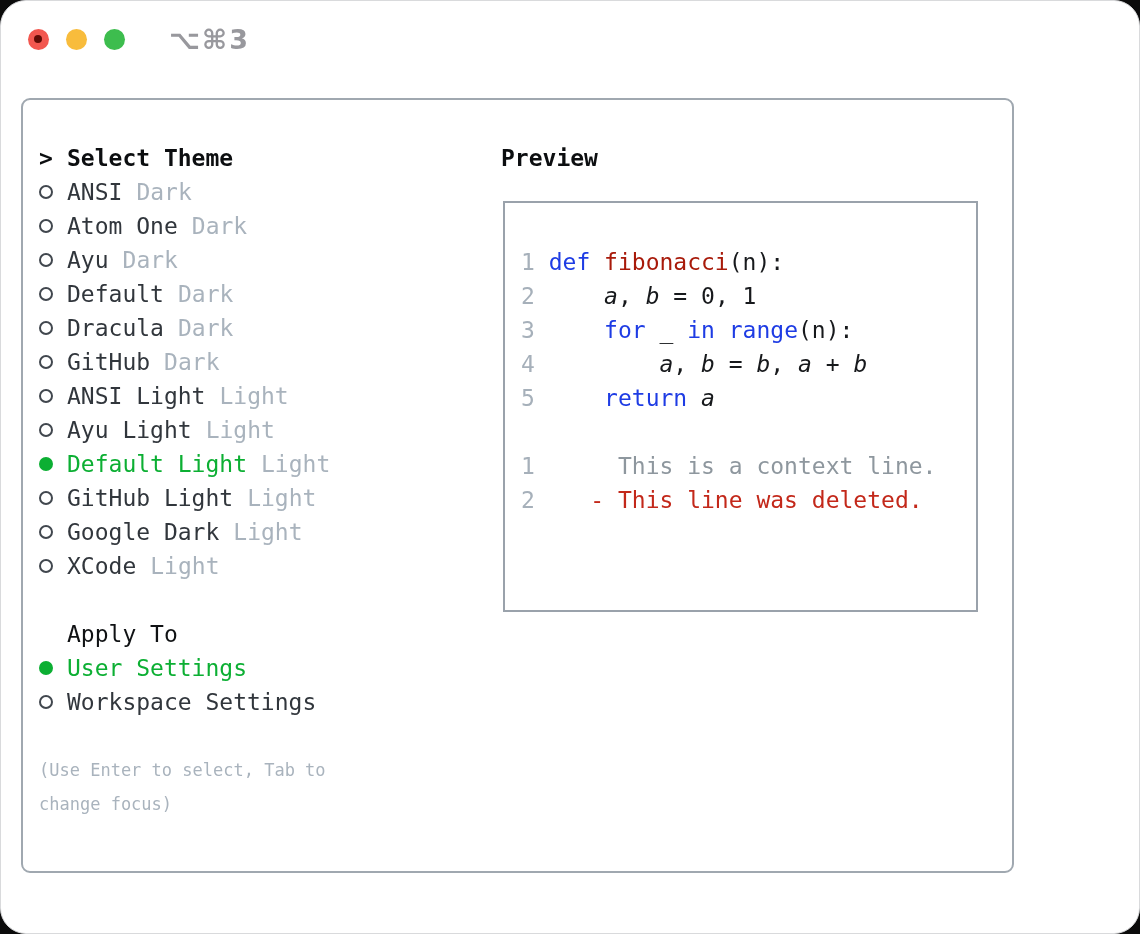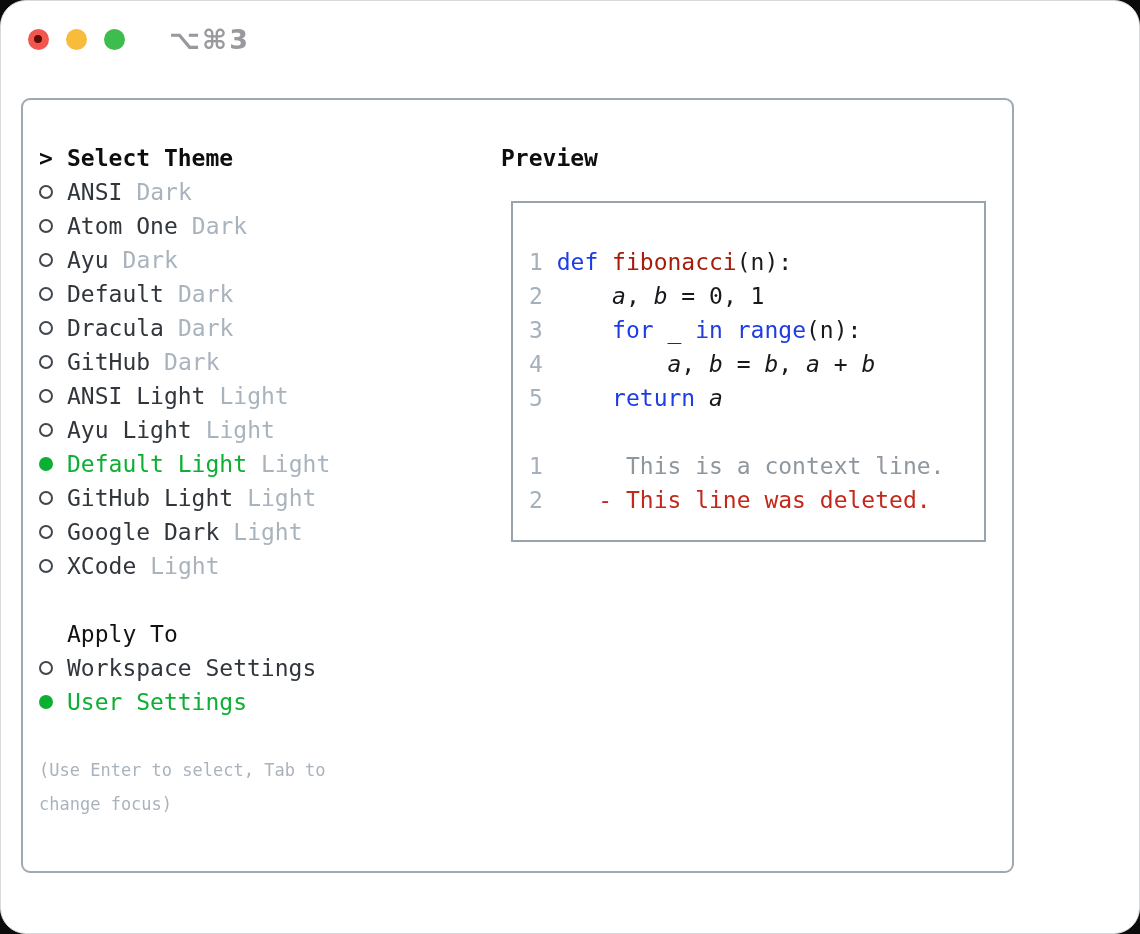--- a/index.html
+++ b/index.html
@@ -56,21 +56,21 @@
   }
   .item{cursor:pointer}
   .item.selected .dot{background:var(--selection-green);border-color:var(--selection-green)}
   .item.selected .iname{color:var(--selection-green)}
   .iname{color:var(--text-dark)}
   .itag{color:var(--muted-gray);margin-left:14px}
   .itag:empty{display:none}
   .hint{color:var(--muted-gray);white-space:pre-line;font-size:17px;line-height:34px}
   
   .preview-box{
-    margin-top:26px;margin-left:10px;width:475px;height:341px;
+    margin-top:26px;margin-left:2px;width:475px;height:411px;
     border:2px solid var(--border-gray);background:#fff;
     padding:42px 0 16px 16px;
   }
   .pline{height:34px;white-space:pre;font-size:23px;line-height:34px}
   .seg.num{color:var(--line-number-gray)}
   .seg.kw{color:var(--keyword-blue)}
   .seg.fn{color:var(--function-red)}
   .seg.pl{color:#17191c}
   .seg.var{color:#17191c;font-style:italic}
   .seg.ctx{color:var(--context-gray)}
@@ -164,28 +164,28 @@
   </div>
         </div>
 
       <div class="row spacer"></div>
 
       <div class="row subhdr">
         <span>Apply To</span>
       </div>
 
       <div>
+          <div class="row item selected">
+    <span class="dot"></span>
+    <span class="iname">User Settings</span>
+    
+  </div>
           <div class="row item">
     <span class="dot"></span>
     <span class="iname">Workspace Settings</span>
-    
-  </div>
-          <div class="row item selected">
-    <span class="dot"></span>
-    <span class="iname">User Settings</span>
     
   </div>
         </div>
 
       <div class="row spacer"></div>
 
       <div class="hint">(Use Enter to select, Tab to
 change focus)</div>
     </div>
 

